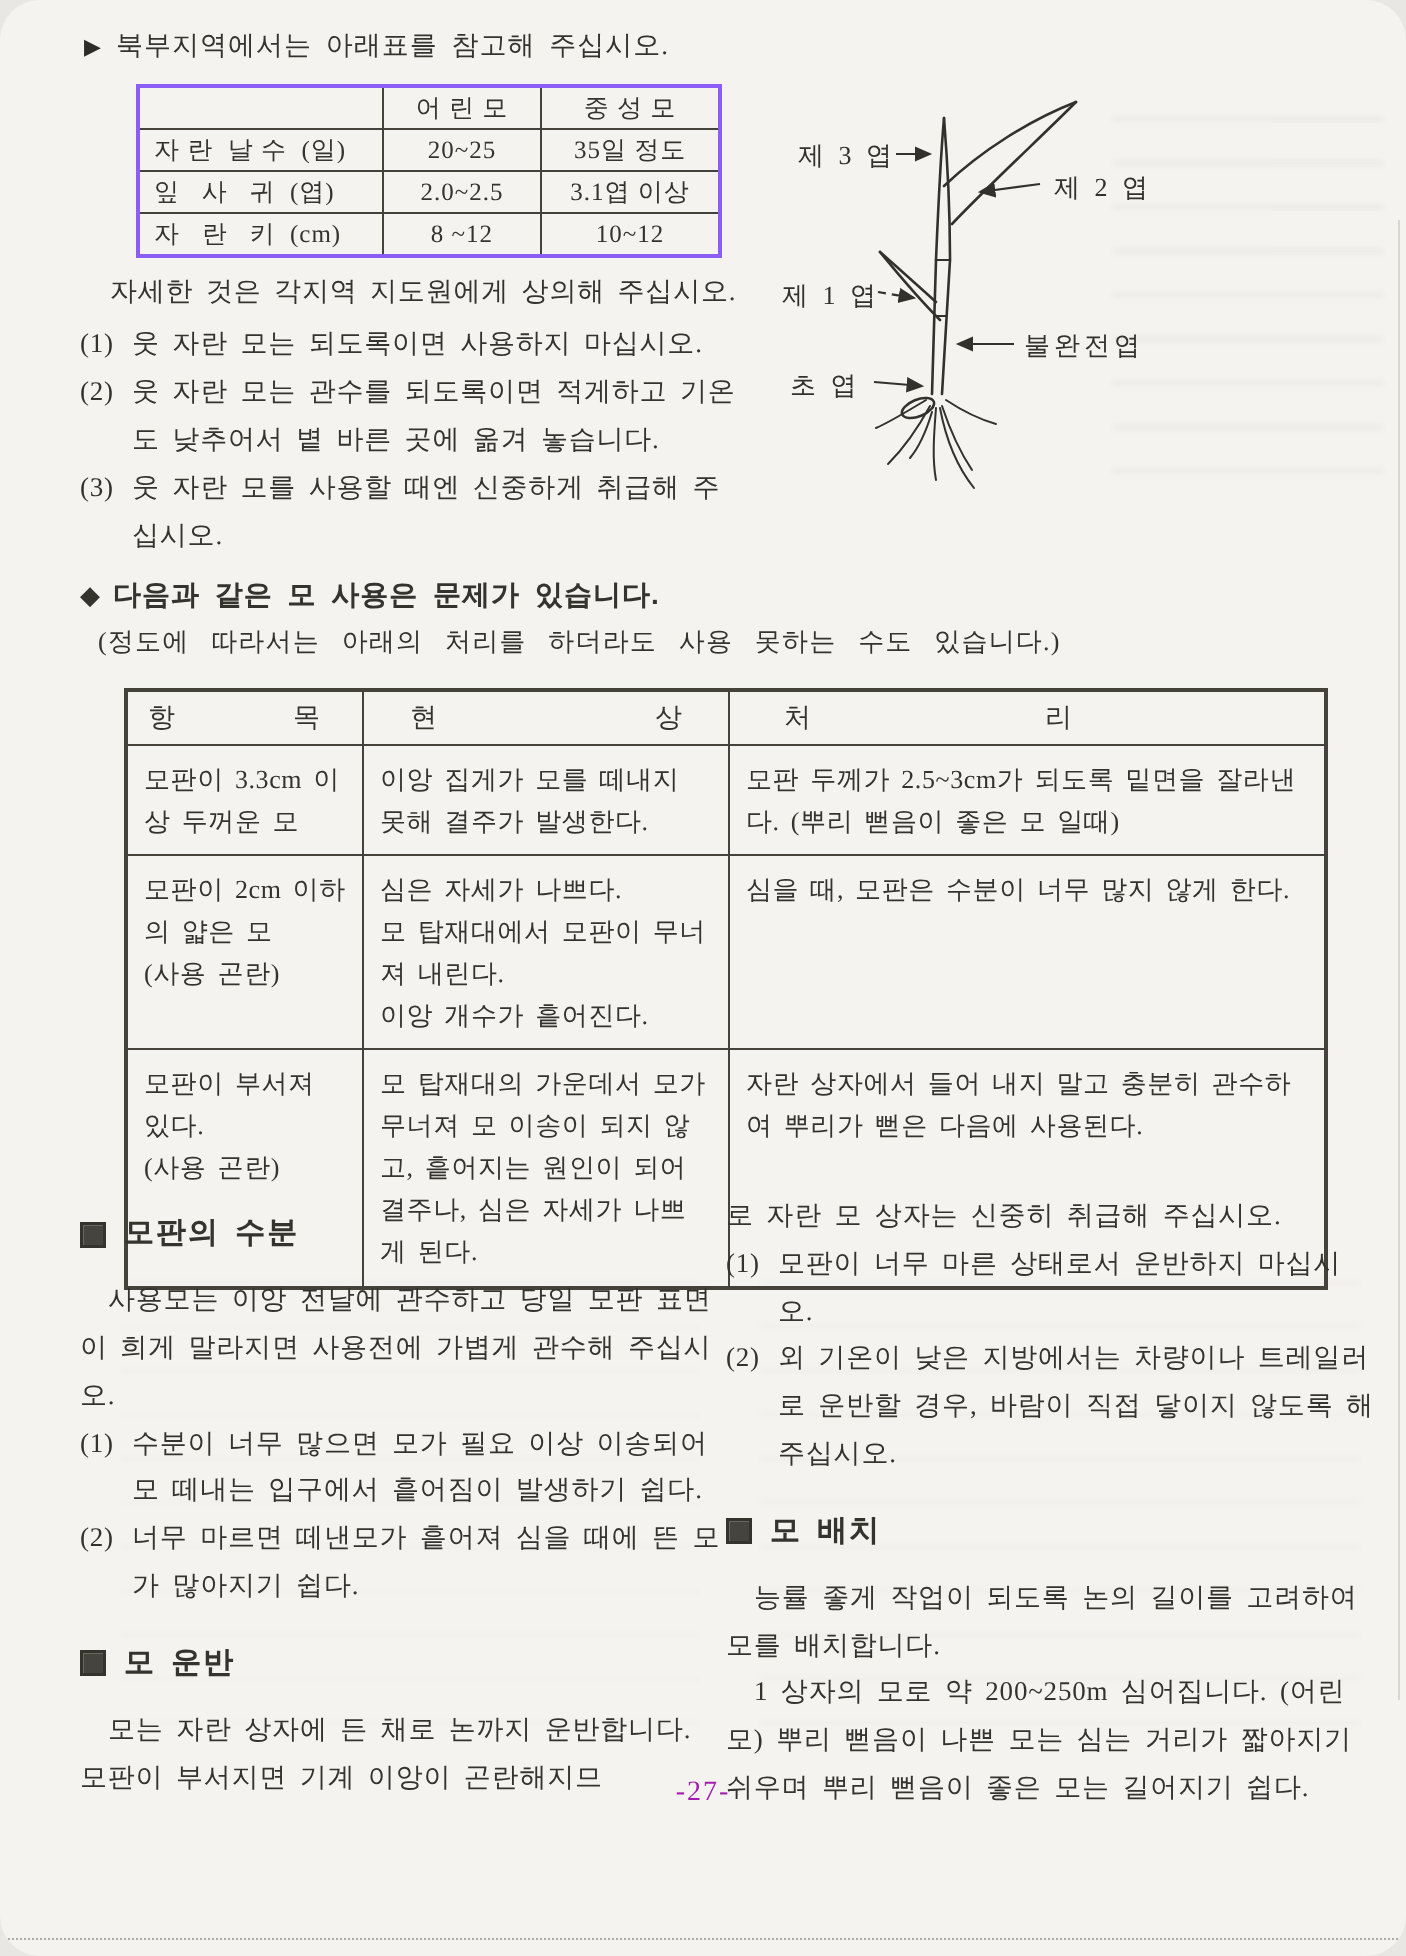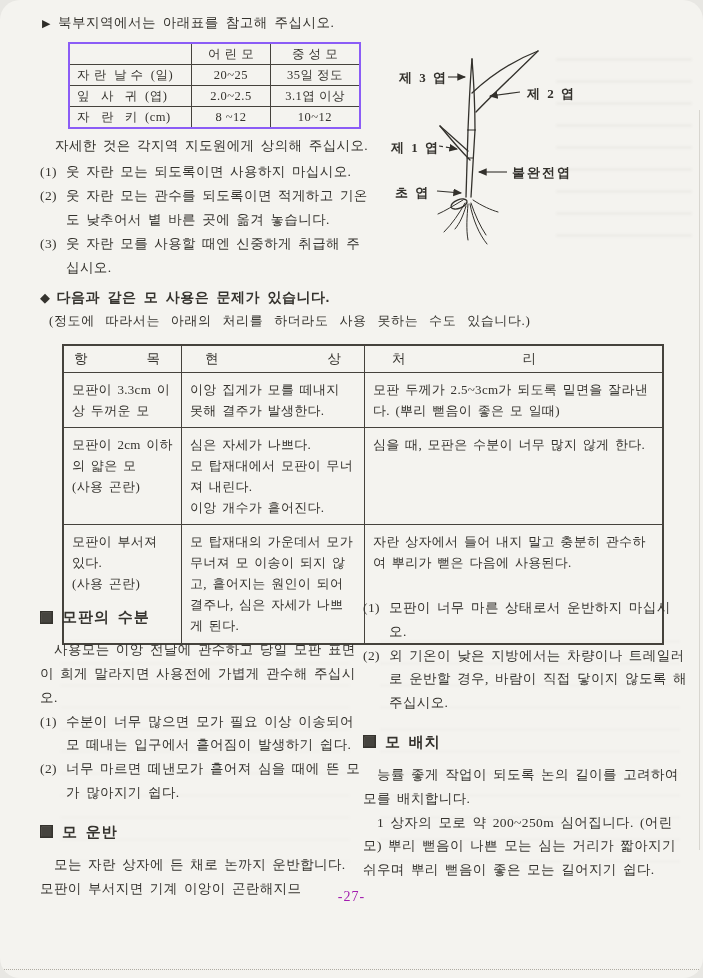--- a/index.html
+++ b/index.html
@@ -19,21 +19,21 @@
   .north-table{left:68px;top:42px;}
   .north-table table{width:276px;border:2px solid #8b5cf6;table-layout:fixed;}
   .north-table td,.north-table th{
     border:1px solid #45423c;font-size:12.5px;font-weight:normal;
     text-align:center;padding:1px 2px;height:18px;letter-spacing:.5px;white-space:pre;
   }
   .north-table .c0{width:112px;text-align:left;padding-left:7px;}
   .north-table .c1{width:74px;}
   .north-table .c2{width:84px;}
   
-  .diagram{left:383px;top:20px;width:300px;height:240px;font-weight:bold;}
+  .diagram{left:383px;top:20px;width:300px;height:240px;}
   .diagram svg{width:100%;height:100%;}
   .diagram text{font-family:"Liberation Serif","DejaVu Serif",serif;font-size:13px;fill:#33312c;letter-spacing:2px;}
   
   .advice{left:40px;top:134px;width:334px;font-size:13.5px;line-height:1.78;letter-spacing:.4px;word-spacing:2.5px;}
   .advice .intro{text-indent:15px;margin:0 0 2px 0;}
   .list-item{display:flex;margin:0;}
   .list-item .num{flex:0 0 26px;}
   .list-item .txt{flex:1;}
   
   .problem-note{left:40px;top:289px;width:630px;}
@@ -240,20 +240,21 @@
       <span class="txt">너무 마르면 떼낸모가 흩어져 심을 때에 뜬 모가 많아지기 쉽다.</span>
     </div>
     <div class="sec-head">
       <span class="sq"></span>
       <span>모 운반</span>
     </div>
     <p class="para">모는 자란 상자에 든 채로 논까지 운반합니다. 모판이 부서지면 기계 이앙이 곤란해지므</p>
   </div>
 
   <div class="abs colR body-text">
+    <p class="para" style="text-indent:0;">로 자란 모 상자는 신중히 취급해 주십시오.</p>
     <div class="list-item">
       <span class="num">(1)</span>
       <span class="txt">모판이 너무 마른 상태로서 운반하지 마십시오.</span>
     </div>
     <div class="list-item" style="margin-bottom:4px;">
       <span class="num">(2)</span>
       <span class="txt">외 기온이 낮은 지방에서는 차량이나 트레일러로 운반할 경우, 바람이 직접 닿이지 않도록 해 주십시오.</span>
     </div>
     <div class="sec-head">
       <span class="sq"></span>

